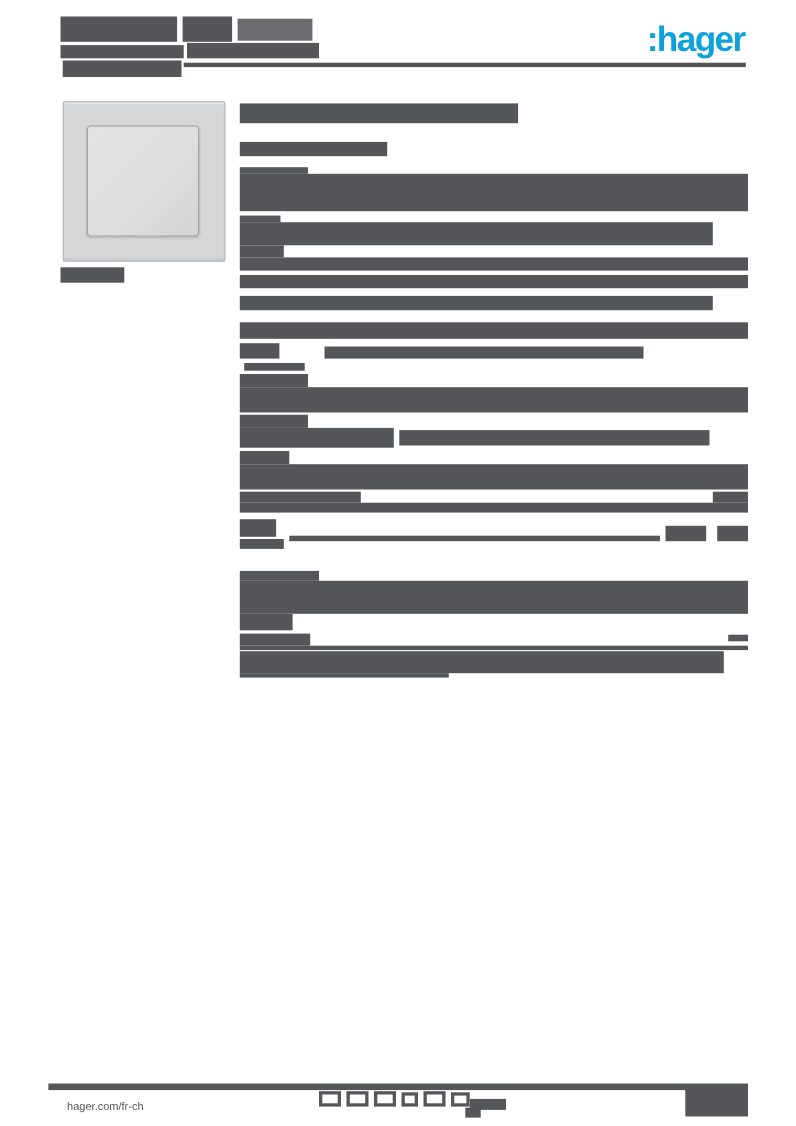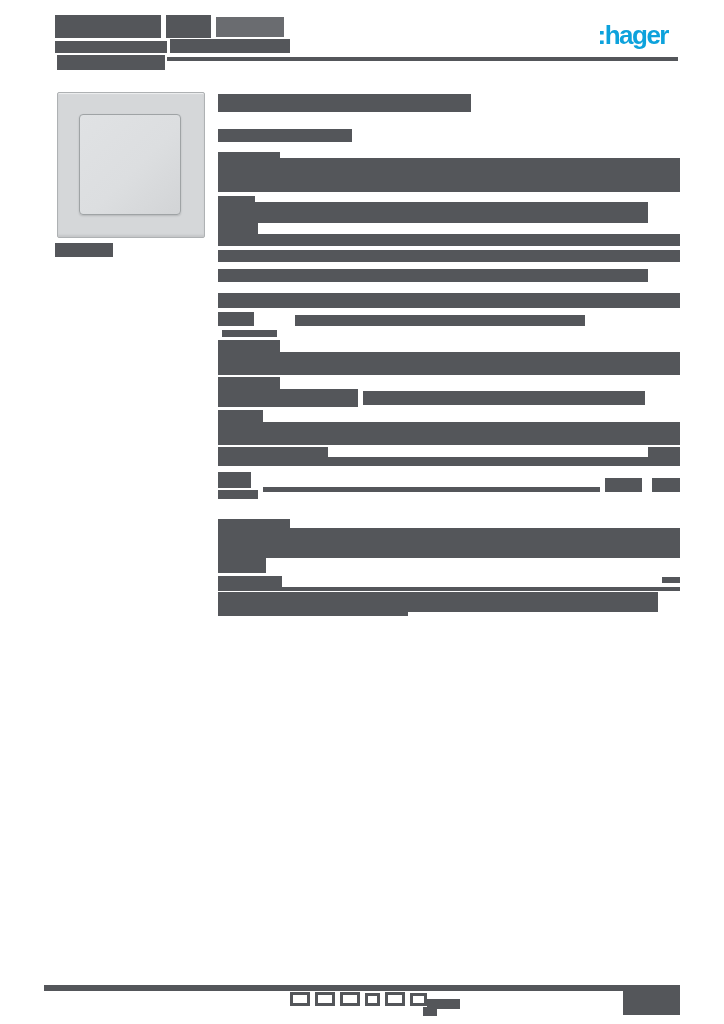--- a/index.html
+++ b/index.html
@@ -22,21 +22,21 @@
     position:absolute;
     background:var(--redaction);
   }
   .bar.light{background:var(--redaction-light);}
   #logo{
     position:absolute;
     left:588px;top:20px;width:80px;height:32px;
     color:var(--logo-blue);
     font-family:"Liberation Sans", sans-serif;
     font-weight:bold;
-    font-size:26px;
+    font-size:32px;
     letter-spacing:-1.5px;
     line-height:30px;
     text-align:right;
   }
   
   #product-image{
     position:absolute;
     left:57px;top:92px;width:146px;height:144px;
     background:var(--img-frame);
     border:1px solid var(--img-border);
@@ -136,14 +136,17 @@
 
   <div id="cert-layer">
       <div class="cert" style="left: 290px; top: 992px; width: 20px; height: 14px;"></div>
       <div class="cert" style="left: 315px; top: 992px; width: 20px; height: 14px;"></div>
       <div class="cert" style="left: 340px; top: 992px; width: 20px; height: 14px;"></div>
       <div class="cert" style="left: 365px; top: 993px; width: 15px; height: 13px;"></div>
       <div class="cert" style="left: 385px; top: 992px; width: 20px; height: 14px;"></div>
       <div class="cert" style="left: 410px; top: 993px; width: 17px; height: 13px;"></div>
     </div>
 
+  <div id="footer-url-box">
+    <span id="footer-url">hager.com/fr-ch</span>
+  </div>
 
 </div>
 
 </body></html>

